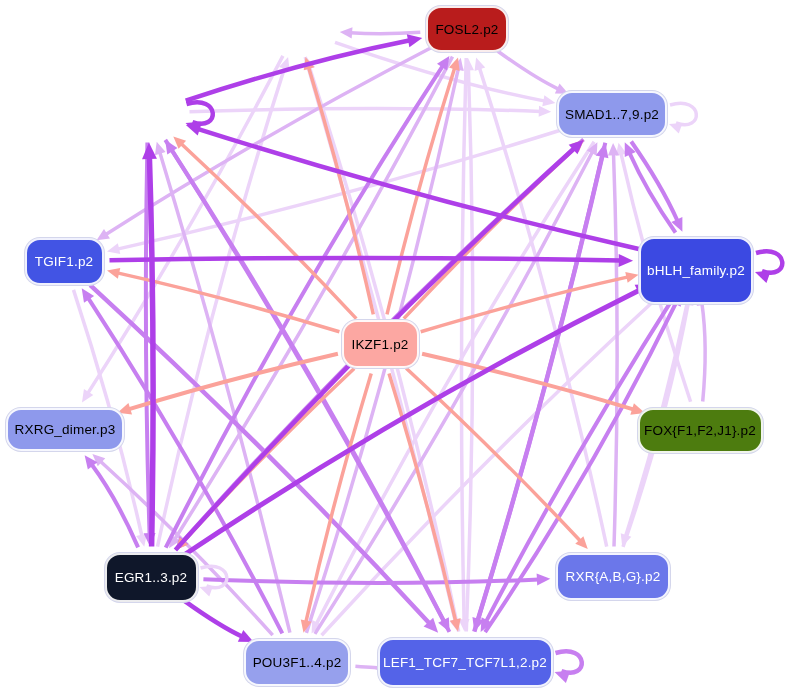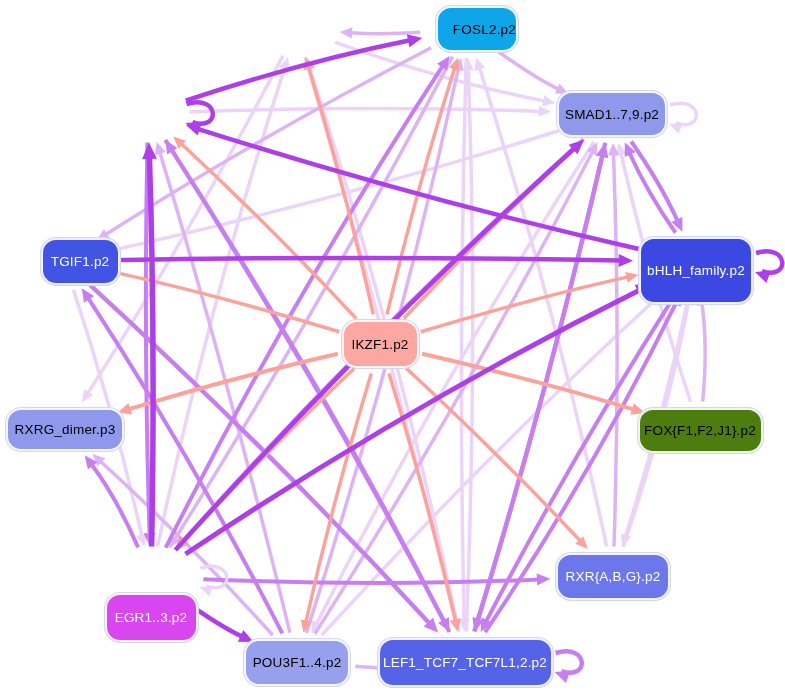--- a/index.html
+++ b/index.html
@@ -163,42 +163,42 @@
       <path d="M670,105 C704,95 704,133 676,123" stroke="#ecd4f9" stroke-width="3.5" fill="none"></path>
       <polygon points="669,124 682.4997021345134,122.92002382923891 678.761323081879,133.38748517661554" fill="#ecd4f9"></polygon>
       <path d="M756,253 C790,243 790,281 762,271" stroke="#ae3fe8" stroke-width="4.5" fill="none"></path>
       <polygon points="755,272 770.7951980440259,270.7363841564779 766.421143201065,282.9837377167688" fill="#ae3fe8"></polygon>
       <path d="M200.5,568 C234.5,558 234.5,596 206.5,586" stroke="#ecd4f9" stroke-width="3.5" fill="none"></path>
       <polygon points="199.5,587 212.9997021345135,585.9200238292389 209.261323081879,596.3874851766155" fill="#ecd4f9"></polygon>
       <path d="M555.5,653 C589.5,643 589.5,681 561.5,671" stroke="#c77ff0" stroke-width="4.5" fill="none"></path>
       <polygon points="554.5,672 570.2951980440259,670.7363841564779 565.921143201065,682.9837377167687" fill="#c77ff0"></polygon>
     </svg>
 
-    <div class="node" style="left: 436px; top: 6px; width: 82px; height: 46px; background: #0ea5e9; color: rgb(0, 0, 0); justify-content: flex-end;">
+    <div class="node" style="left: 426px; top: 6px; width: 82px; height: 46px; background: #b91c1c; color: rgb(0, 0, 0);">
       <span>FOSL2.p2</span>
     </div>
     <div class="node" style="left: 557px; top: 91px; width: 110px; height: 46px; background: rgb(142, 153, 236); color: rgb(0, 0, 0);">
       <span>SMAD1..7,9.p2</span>
     </div>
-    <div class="node" style="left: 24.5px; top: 237.5px; width: 79px; height: 47px; background: rgb(66, 84, 228); color: rgb(255, 255, 255); margin-left: 16px;">
+    <div class="node" style="left: 24.5px; top: 237.5px; width: 79px; height: 47px; background: rgb(66, 84, 228); color: rgb(255, 255, 255);">
       <span>TGIF1.p2</span>
     </div>
     <div class="node" style="left: 639px; top: 237px; width: 114px; height: 67px; background: rgb(59, 73, 226); color: rgb(255, 255, 255);">
       <span>bHLH_family.p2</span>
     </div>
     <div class="node" style="left: 341.5px; top: 320px; width: 77px; height: 48px; background: rgb(252, 167, 162); color: rgb(0, 0, 0);">
       <span>IKZF1.p2</span>
     </div>
     <div class="node" style="left: 6px; top: 407.5px; width: 118px; height: 43px; background: rgb(142, 153, 236); color: rgb(0, 0, 0);">
       <span>RXRG_dimer.p3</span>
     </div>
     <div class="node" style="left: 637.5px; top: 407.5px; width: 125px; height: 45px; background: #4d7c0f; color: rgb(0, 0, 0);">
       <span>FOX{F1,F2,J1}.p2</span>
     </div>
-    <div class="node" style="left: 104.5px; top: 552.5px; width: 93px; height: 49px; background: #d946ef; color: rgb(255, 255, 255); margin-top: 40px;">
+    <div class="node" style="left: 104.5px; top: 552.5px; width: 93px; height: 49px; background: #0f172a; color: rgb(255, 255, 255);">
       <span>EGR1..3.p2</span>
     </div>
     <div class="node" style="left: 556px; top: 552.5px; width: 114px; height: 47px; background: rgb(107, 119, 234); color: rgb(255, 255, 255);">
       <span>RXR{A,B,G}.p2</span>
     </div>
     <div class="node" style="left: 244px; top: 638.5px; width: 106px; height: 47px; background: rgb(150, 160, 237); color: rgb(0, 0, 0);">
       <span>POU3F1..4.p2</span>
     </div>
     <div class="node" style="left: 377.5px; top: 637.5px; width: 175px; height: 49px; background: rgb(84, 99, 232); color: rgb(255, 255, 255);">
       <span>LEF1_TCF7_TCF7L1,2.p2</span>

